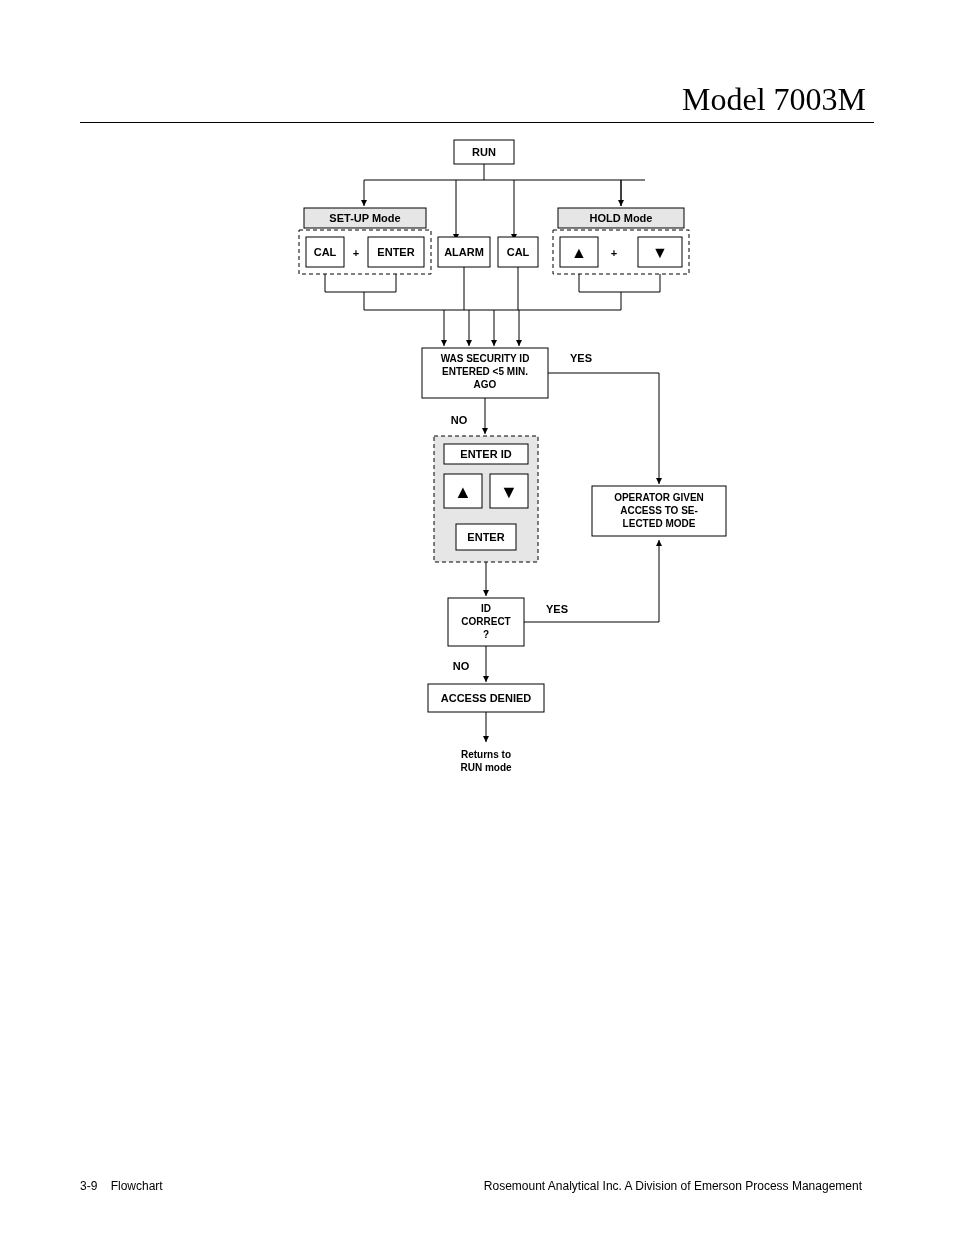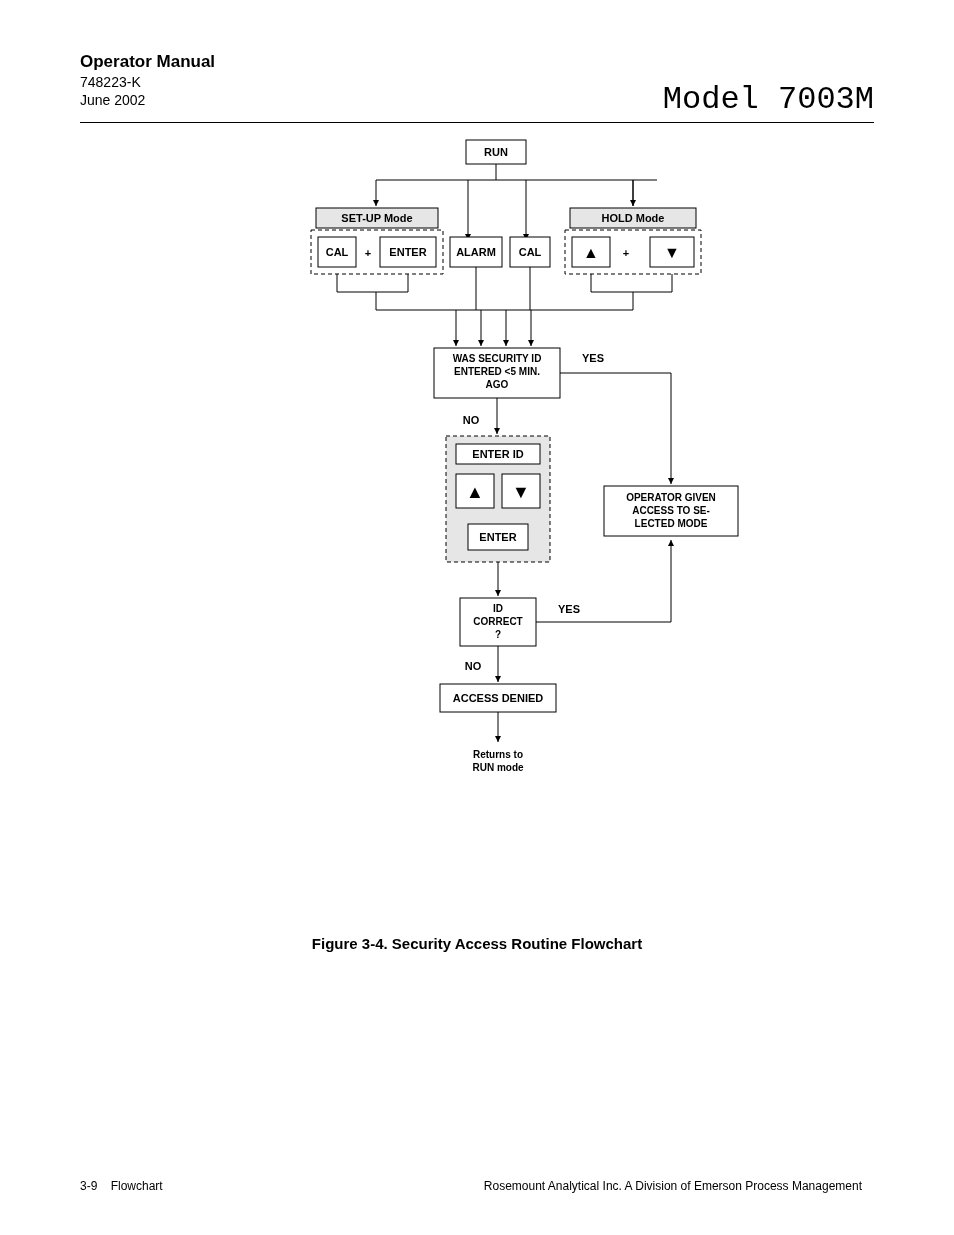--- a/index.html
+++ b/index.html
@@ -2,43 +2,38 @@
 <html><head>
 <meta charset="utf-8">
 <style>
   html,body{margin:0;padding:0;background:#fff;font-family:Arial,Helvetica,sans-serif;color:#000}
   .page{width:954px;height:1235px;position:relative;margin:0 auto;background:#fff}
   .header{position:absolute;left:80px;right:80px;top:52px;border-bottom:1.5px solid #000;padding-bottom:6px}
   .h-left{position:absolute;left:0;top:0}
   .h-title{font-weight:bold;font-size:17px}
   .h-doc{font-size:14px;margin-top:2px}
   .h-date{font-size:14px;margin-top:2px}
-  .h-model{position:absolute;right:0;bottom:4px;font-size:32px;font-family:Liberation Mono, monospace}
+  .h-model{position:absolute;right:8px;bottom:4px;font-size:32px;font-family:Liberation Serif, serif}
   .header-spacer{height:64px}
-  .svg-wrap{position:absolute;left:16px;top:130px;width:882px;height:740px}
+  .svg-wrap{position:absolute;left:4px;top:130px;width:882px;height:740px}
   .caption{position:absolute;left:0;width:954px;top:935px;text-align:center;font-weight:bold;font-size:15px}
   .footer{position:absolute;left:80px;right:80px;bottom:42px;font-size:12px}
   .footer .fl{position:absolute;left:0;bottom:0}
   .footer .fr{position:absolute;right:12px;bottom:0}
   svg text{font-family:Arial,Helvetica,sans-serif}
   .lbl{font-size:11px;font-weight:bold}
   .lbl-sm{font-size:10px;font-weight:bold}
 </style>
 </head>
 <body>
 
 <div class="page">
 
   <div class="header">
     <div class="header-spacer"></div>
-    <div class="h-left">
-      <div class="h-title">Operator Manual</div>
-      <div class="h-doc">748223-K</div>
-      <div class="h-date">June 2002</div>
-    </div>
     <div class="h-model">Model 7003M</div>
   </div>
 
   <div class="svg-wrap">
     <svg viewBox="0 0 954 740" width="954" height="740">
       <defs>
         <marker id="arr" markerWidth="8" markerHeight="8" refX="6" refY="3" orient="auto">
           <path d="M0,0 L6,3 L0,6 Z" fill="#000"></path>
         </marker>
       </defs>
@@ -156,21 +151,20 @@
       <rect x="424" y="554" width="116" height="28" fill="#fff" stroke="#000"></rect>
       <text x="482" y="572" text-anchor="middle" class="lbl">ACCESS DENIED</text>
 
       <line x1="482" y1="582" x2="482" y2="612" stroke="#000" marker-end="url(#arr)"></line>
       <text x="482" y="628" text-anchor="middle" class="lbl-sm">Returns to</text>
       <text x="482" y="641" text-anchor="middle" class="lbl-sm">RUN mode</text>
 
     </svg>
   </div>
 
-  <div class="caption">Figure 3-4.  Security Access Routine Flowchart</div>
 
   <div class="footer">
     <div class="fl">
       <span>3-9</span>&nbsp;&nbsp;&nbsp;
       <span>Flowchart</span>
     </div>
     <div class="fr">Rosemount Analytical Inc.    A Division of Emerson Process Management</div>
   </div>
 
 </div>

